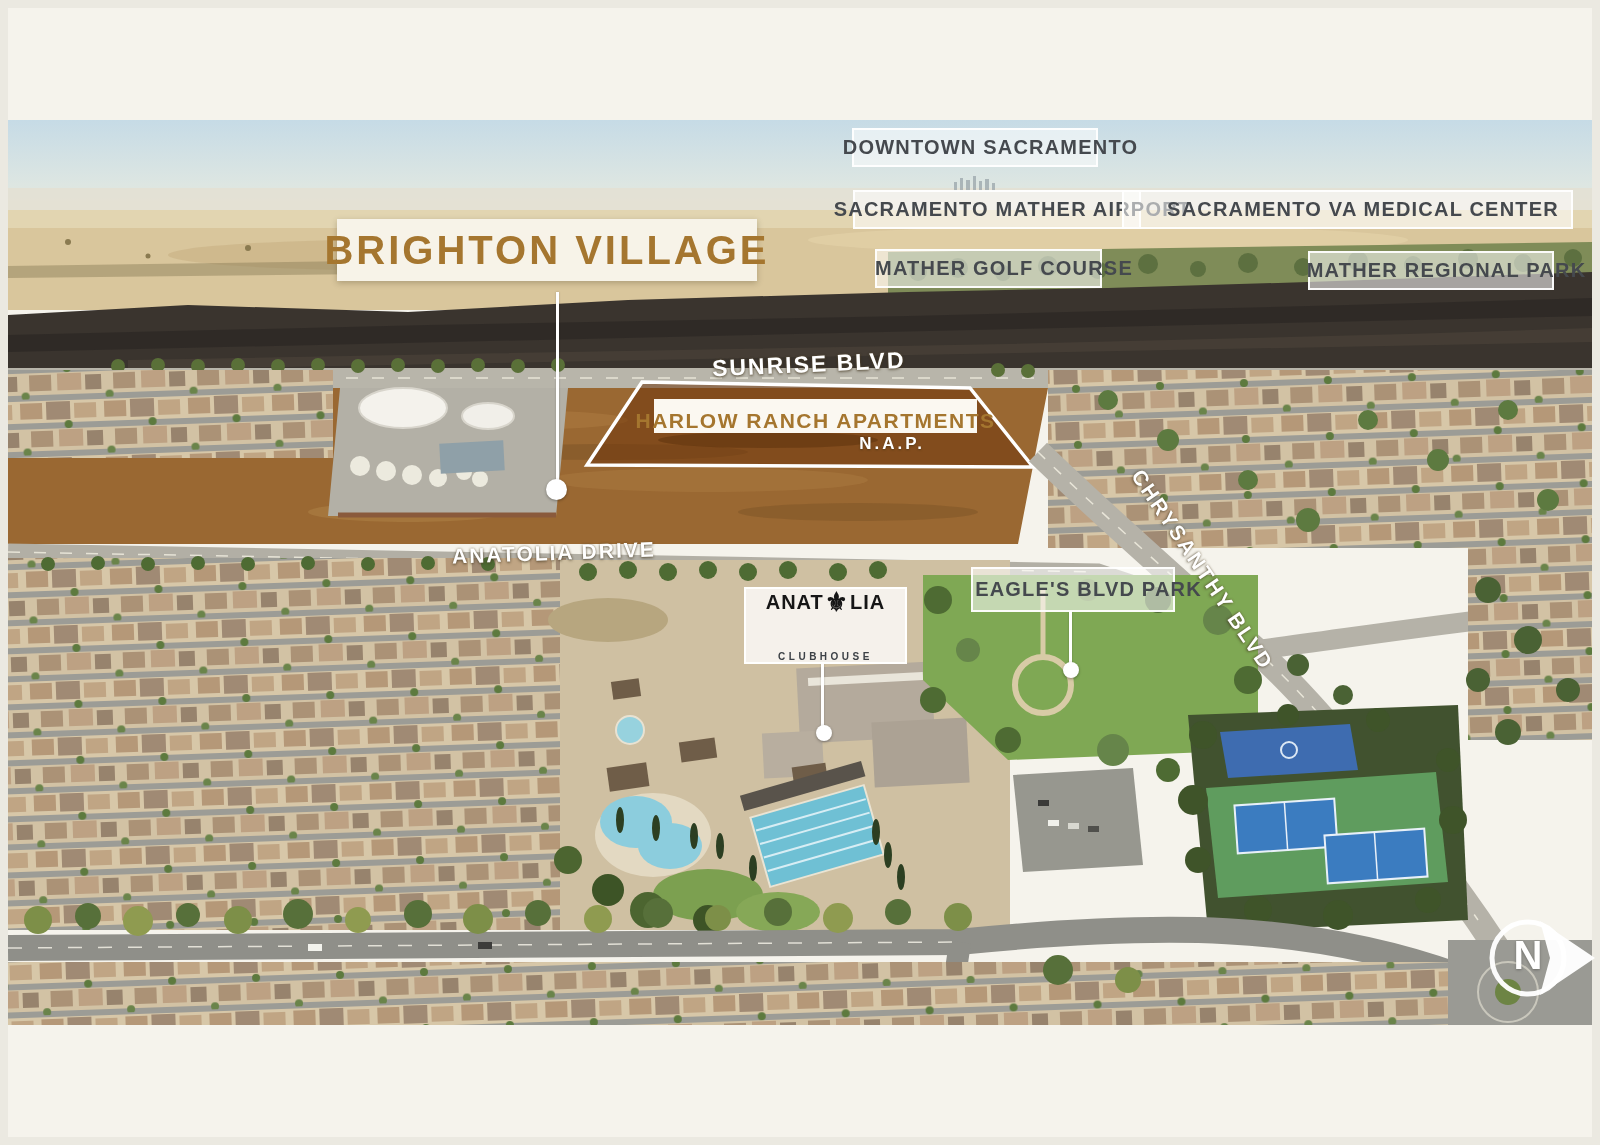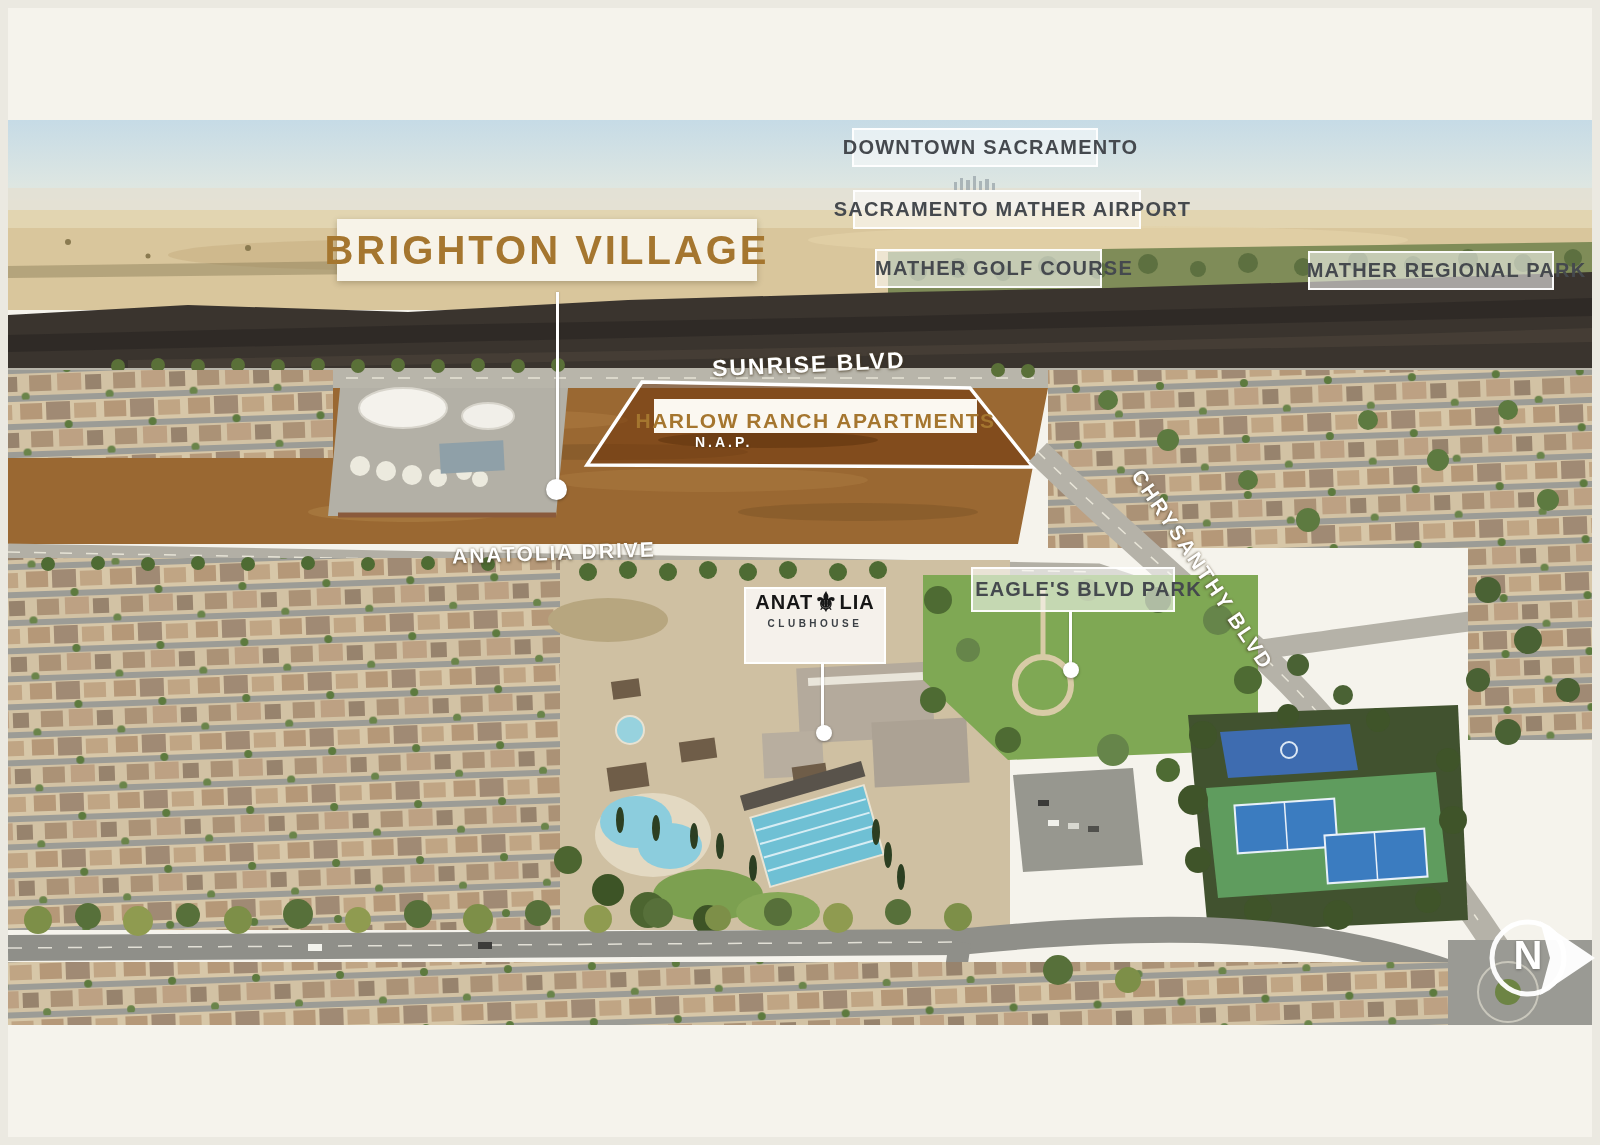--- a/index.html
+++ b/index.html
@@ -19,34 +19,34 @@
   #chip-regional{left:1308px;top:251px;width:246px;height:39px;}
   #chip-eagles{left:971px;top:567px;width:204px;height:45px;}
 
   #site-title{position:absolute;left:337px;top:219px;width:420px;height:62px;
         background:#f7f3e8;display:flex;align-items:center;justify-content:center;
         color:#a5762f;font-weight:800;font-size:40px;letter-spacing:3px;white-space:nowrap;
         box-shadow:0 2px 6px rgba(40,30,10,0.25);}
   #parcel-label{position:absolute;left:654px;top:399px;width:323px;height:34px;
         background:#fbf8f1;display:flex;align-items:flex-end;justify-content:center;
         color:#a5762f;font-weight:800;font-size:21px;letter-spacing:1.5px;white-space:nowrap;}
-  #parcel-nap{position:absolute;left:695px;top:434px;width:230px;text-align:left;
-        color:#ffffff;font-weight:700;font-size:14px;letter-spacing:3px;
+  #parcel-nap{position:absolute;left:695px;top:434px;width:230px;text-align:right;
+        color:#ffffff;font-weight:700;font-size:17px;letter-spacing:3px;
         text-shadow:0 1px 2px rgba(70,50,20,0.7);}
 
   .road-label{position:absolute;color:#ffffff;font-weight:700;letter-spacing:2px;white-space:nowrap;
         text-shadow:0 1px 3px rgba(60,50,30,0.75),0 0 2px rgba(120,100,60,0.5);}
   #road-sunrise{left:712px;top:351px;font-size:23px;transform:rotate(-2.5deg);}
   #road-anatolia{left:452px;top:541px;font-size:21px;transform:rotate(-2deg);}
   #road-chrysanthy{left:1093px;top:541px;width:196px;text-align:center;font-size:21px;
         transform:rotate(56deg);}
 
-  #clubhouse-box{position:absolute;left:744px;top:587px;width:142px;height:77px;box-sizing:border-box;
+  #clubhouse-box{position:absolute;left:744px;top:587px;width:163px;height:77px;box-sizing:border-box;
         background:rgba(255,255,255,0.78);border:2px solid rgba(255,255,255,0.95);
-        display:flex;flex-direction:column;align-items:center;justify-content:flex-start;gap:3px;}
+        display:flex;flex-direction:column;align-items:center;justify-content:space-between;gap:3px;}
   .brand-row{display:flex;align-items:center;color:#161616;font-weight:700;font-size:20px;
         letter-spacing:1px;line-height:1;}
   .brand-fleur{font-size:26px;line-height:1;margin:0 1px;}
   .clubhouse-sub{color:#3c4146;font-weight:700;font-size:10px;letter-spacing:3.5px;}
 
   
   .leader{position:absolute;width:3px;background:#ffffff;box-shadow:0 0 2px rgba(0,0,0,0.25);}
   #leader-site{left:556px;top:292px;height:190px;}
   #leader-clubhouse{left:821px;top:663px;height:63px;}
   #leader-eagles{left:1069px;top:611px;height:53px;}
@@ -405,20 +405,21 @@
   <div class="dot" id="dot-clubhouse"></div>
   <div class="leader" id="leader-eagles"></div>
   <div class="dot" id="dot-eagles"></div>
 
   <div id="site-title">
     <span>BRIGHTON VILLAGE</span>
   </div>
 
   <div class="chip" id="chip-downtown">DOWNTOWN SACRAMENTO</div>
   <div class="chip" id="chip-airport">SACRAMENTO MATHER AIRPORT</div>
+  <div class="chip" id="chip-va">SACRAMENTO VA MEDICAL CENTER</div>
   <div class="chip" id="chip-golf">MATHER GOLF COURSE</div>
   <div class="chip" id="chip-regional">MATHER REGIONAL PARK</div>
   <div class="chip" id="chip-eagles">EAGLE'S BLVD PARK</div>
 
   <div id="parcel-label">
     <span>HARLOW RANCH APARTMENTS</span>
   </div>
   <div id="parcel-nap">N.A.P.</div>
 
   <div class="road-label" id="road-sunrise">SUNRISE BLVD</div>

